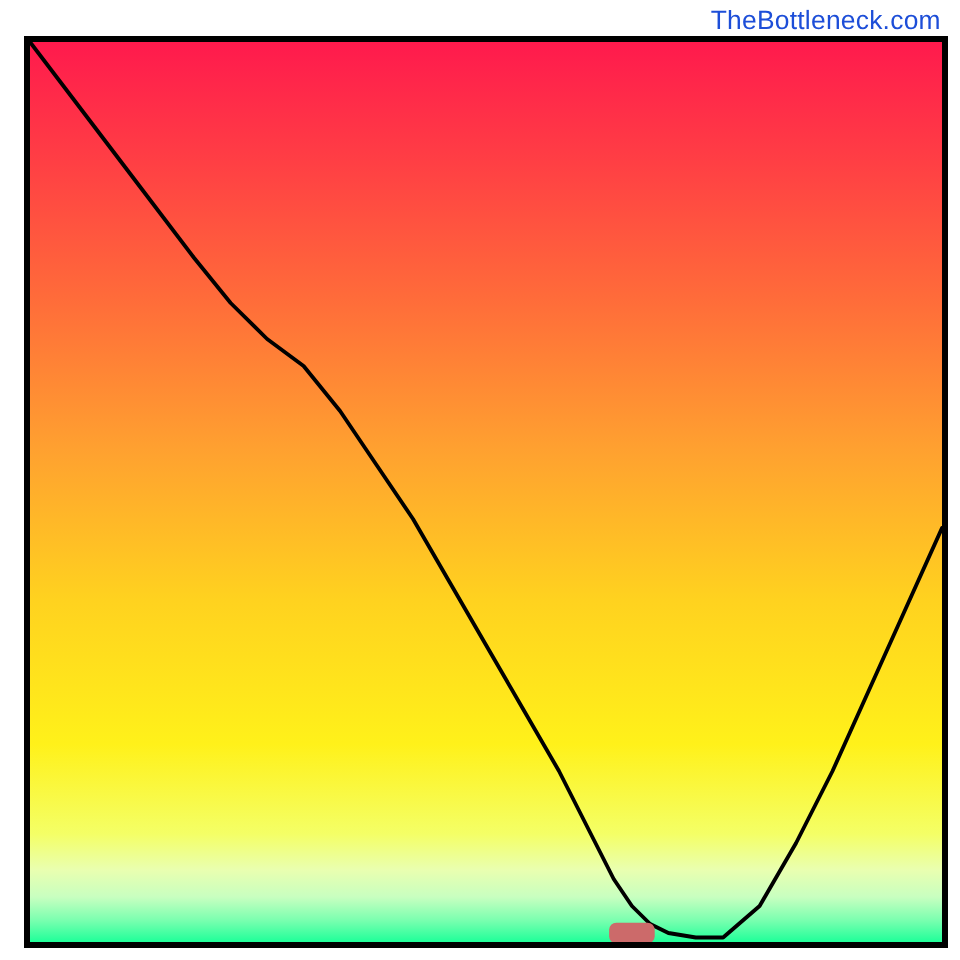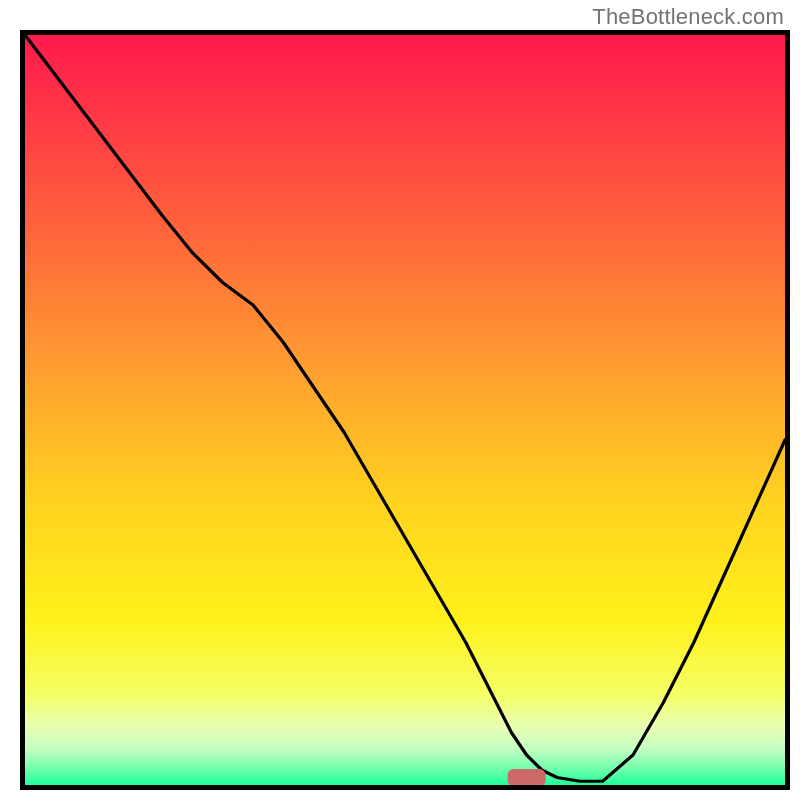--- a/index.html
+++ b/index.html
@@ -13,21 +13,21 @@
   }
   .wrap {
     position: relative;
     width: 800px;
     height: 800px;
   }
   .attribution {
     position: absolute;
     top: 4px;
     right: 16px;
-    color: #737373;
+    color: #1d4ed8;
     font-size: 22px;
     font-weight: 400;
     letter-spacing: 0.2px;
   }
   .plot-frame {
     position: absolute;
     left: 20px;
     top: 30px;
     width: 760px;   
     height: 750px;  

